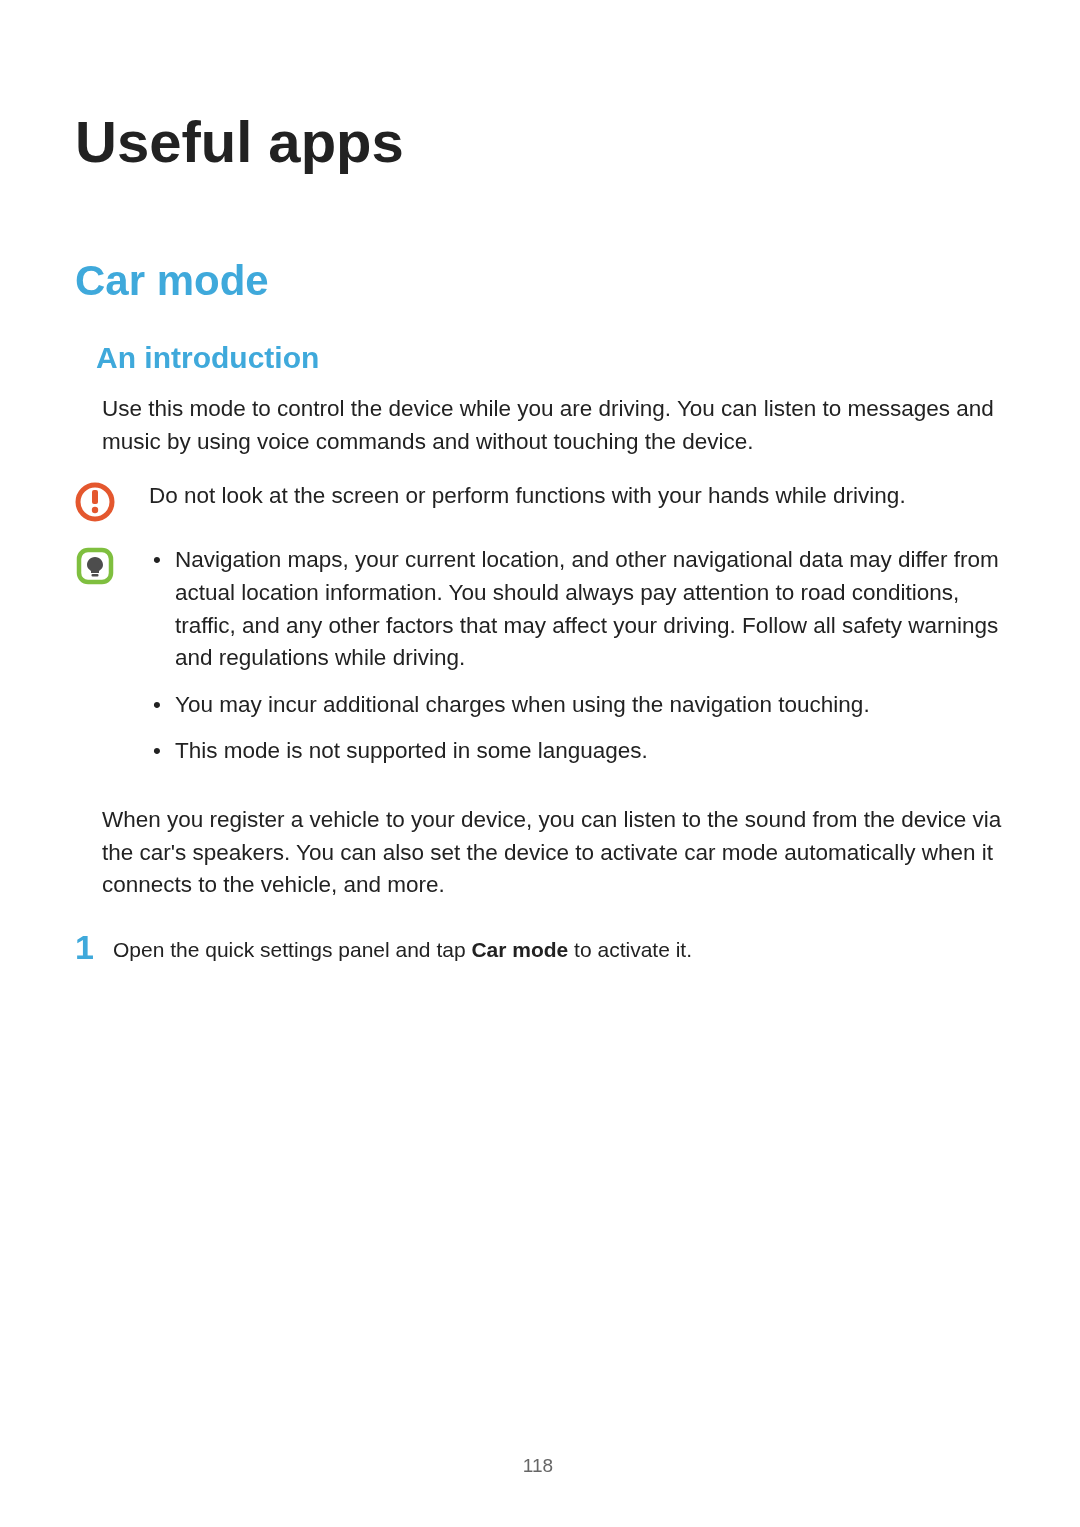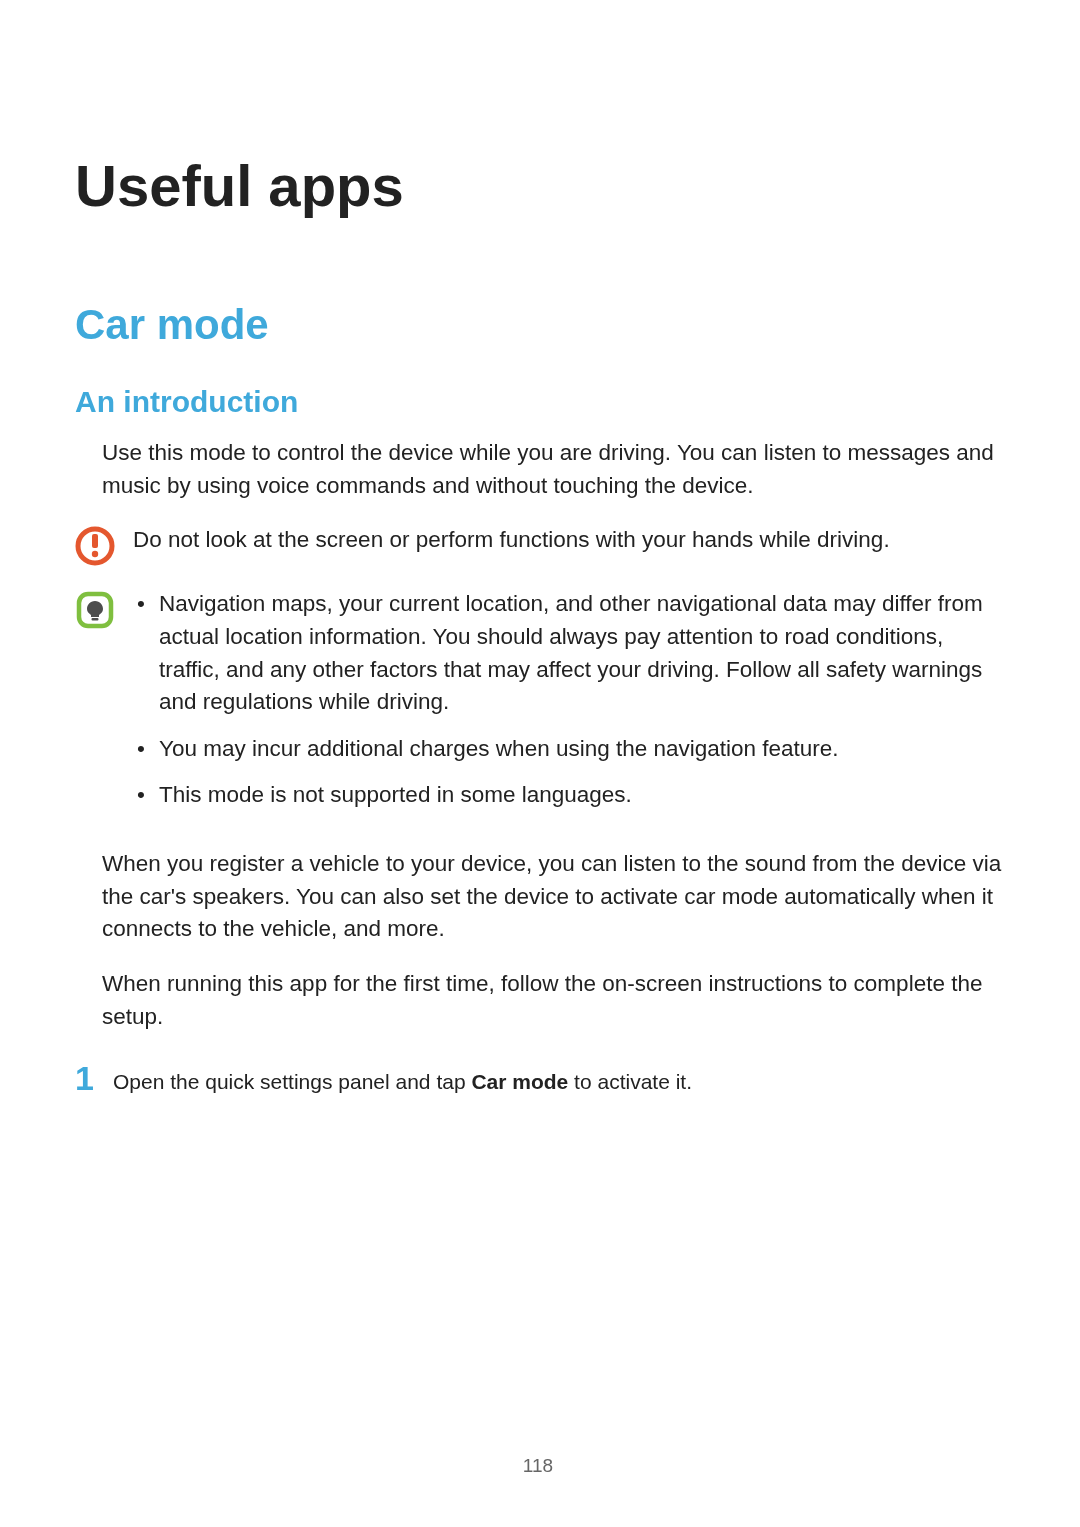--- a/index.html
+++ b/index.html
@@ -16,33 +16,33 @@
       position: relative;
     }
     .page {
       padding: 108px 75px 0 75px;
     }
     .h1 {
       font-size: 58px;
       font-weight: bold;
       color: #222;
       margin-bottom: 82px;
-      margin-top: 44px;
     }
     .h2 {
       font-size: 42px;
       font-weight: bold;
       color: #3fa9db;
       margin-bottom: 36px;
     }
     .h3 {
       font-size: 30px;
       font-weight: bold;
       color: #3fa9db;
       margin-bottom: 18px;
+      margin-left: 21px;
     }
     .body-text {
       font-size: 22.5px;
       line-height: 1.45;
       color: #222;
       margin-bottom: 22px;
       margin-left: 27px;
     }
     .callout {
       display: flex;
@@ -53,20 +53,21 @@
       flex: 0 0 58px;
       display: flex;
       justify-content: flex-start;
       padding-top: 2px;
     }
     .callout-body {
       flex: 1;
       font-size: 22.5px;
       line-height: 1.45;
       color: #222;
+      margin-left: 16px;
     }
     .bullet-list {
       list-style: none;
     }
     .bullet-item {
       position: relative;
       padding-left: 26px;
       margin-bottom: 14px;
       font-size: 22.5px;
       line-height: 1.45;
@@ -140,30 +141,29 @@
     <div class="callout-icon">
       <svg width="40" height="40" viewBox="0 0 40 40">
         <rect x="4" y="4" width="32" height="32" rx="9" fill="none" stroke="#7fbf3f" stroke-width="4.5"></rect>
         <path d="M20 11 C25 11 28 15 28 19 C28 22 26 23.5 24 25 L24 27 L16 27 L16 25 C14 23.5 12 22 12 19 C12 15 15 11 20 11 Z" fill="#4d4d4d"></path>
         <rect x="16.5" y="28" width="7" height="2.5" rx="1" fill="#4d4d4d"></rect>
       </svg>
     </div>
     <div class="callout-body">
       <ul class="bullet-list">
         <li class="bullet-item">Navigation maps, your current location, and other navigational data may differ from actual location information. You should always pay attention to road conditions, traffic, and any other factors that may affect your driving. Follow all safety warnings and regulations while driving.</li>
-        <li class="bullet-item">You may incur additional charges when using the navigation feature.</li>
+        <li class="bullet-item">You may incur additional charges when using the navigation touching.</li>
         <li class="bullet-item">This mode is not supported in some languages.</li>
       </ul>
     </div>
   </div>
 
 
   <p class="body-text">When you register a vehicle to your device, you can listen to the sound from the device via the car's speakers. You can also set the device to activate car mode automatically when it connects to the vehicle, and more.</p>
 
-  <p class="body-text">When running this app for the first time, follow the on-screen instructions to complete the setup.</p>
 
   <div class="numbered-step">
     <div class="step-number">1</div>
     <div class="step-text">
       <span>Open the quick settings panel and tap </span><span class="bold">Car mode</span><span> to activate it.</span>
     </div>
   </div>
 </div>
 
 <div class="page-number">118</div>

